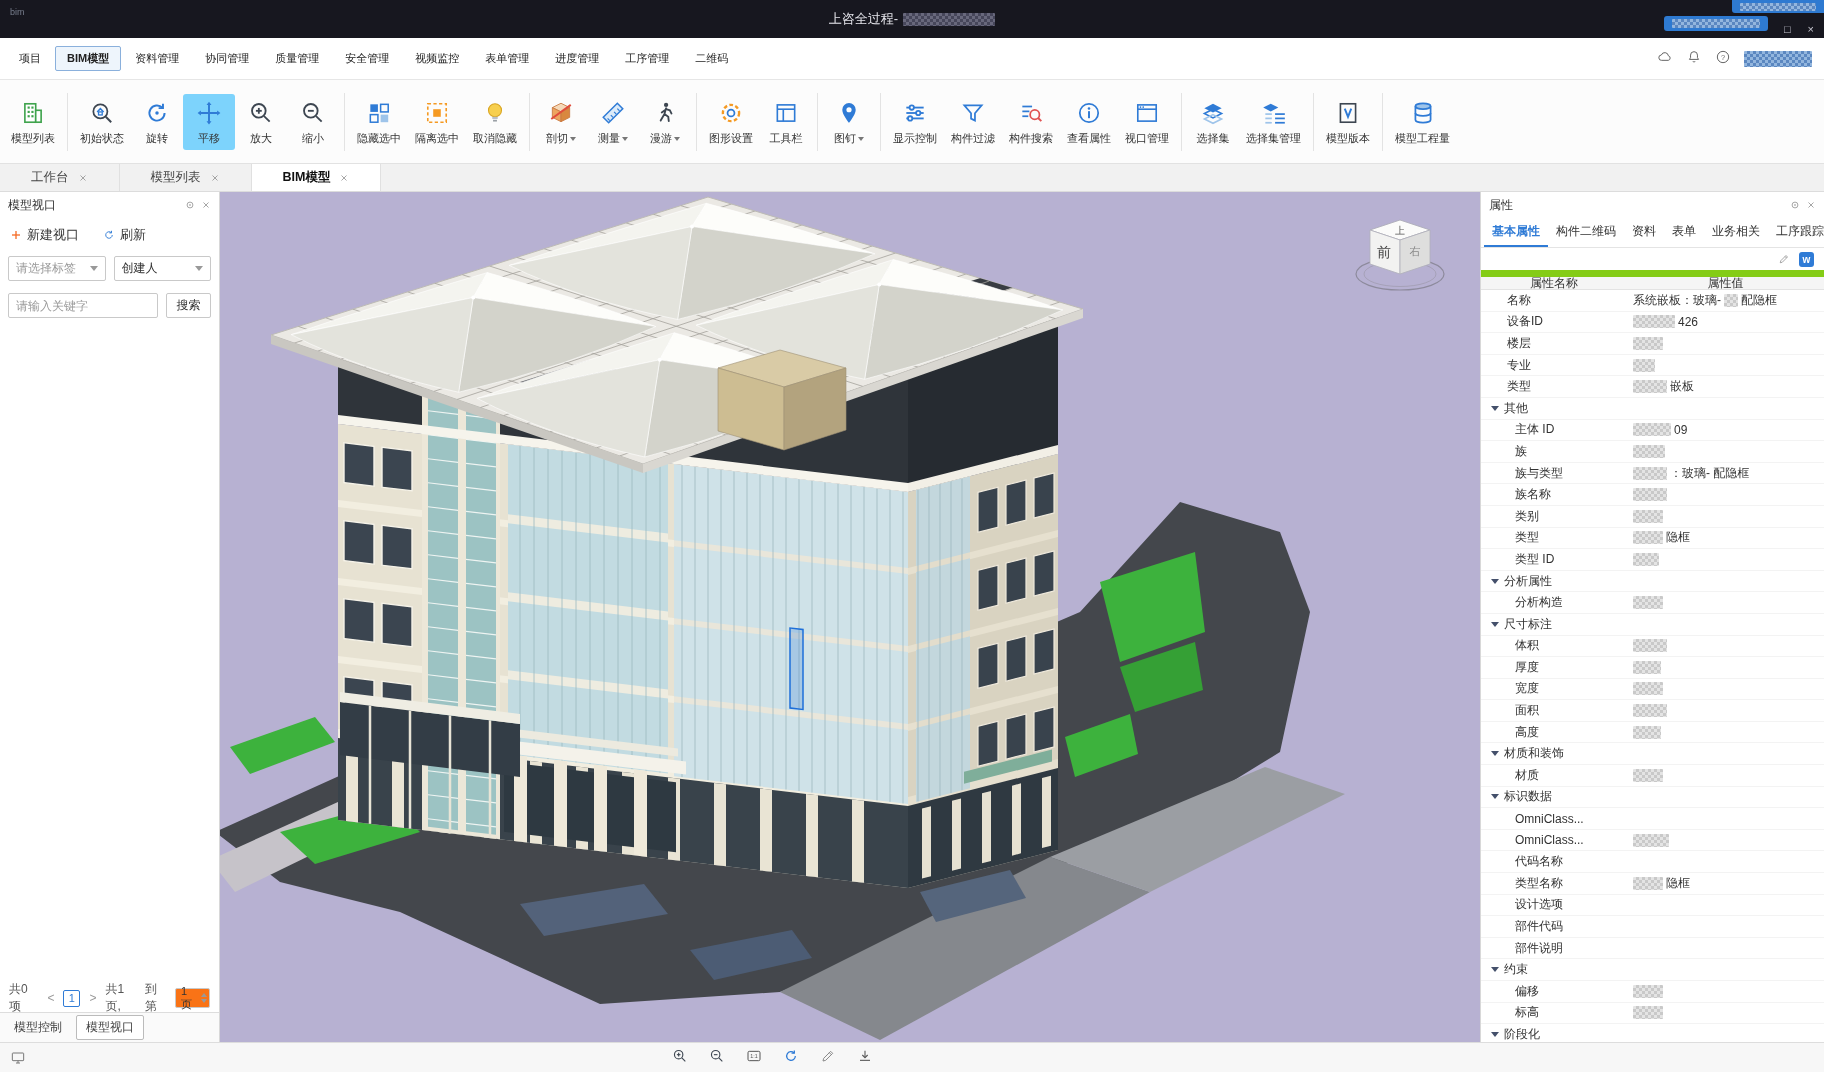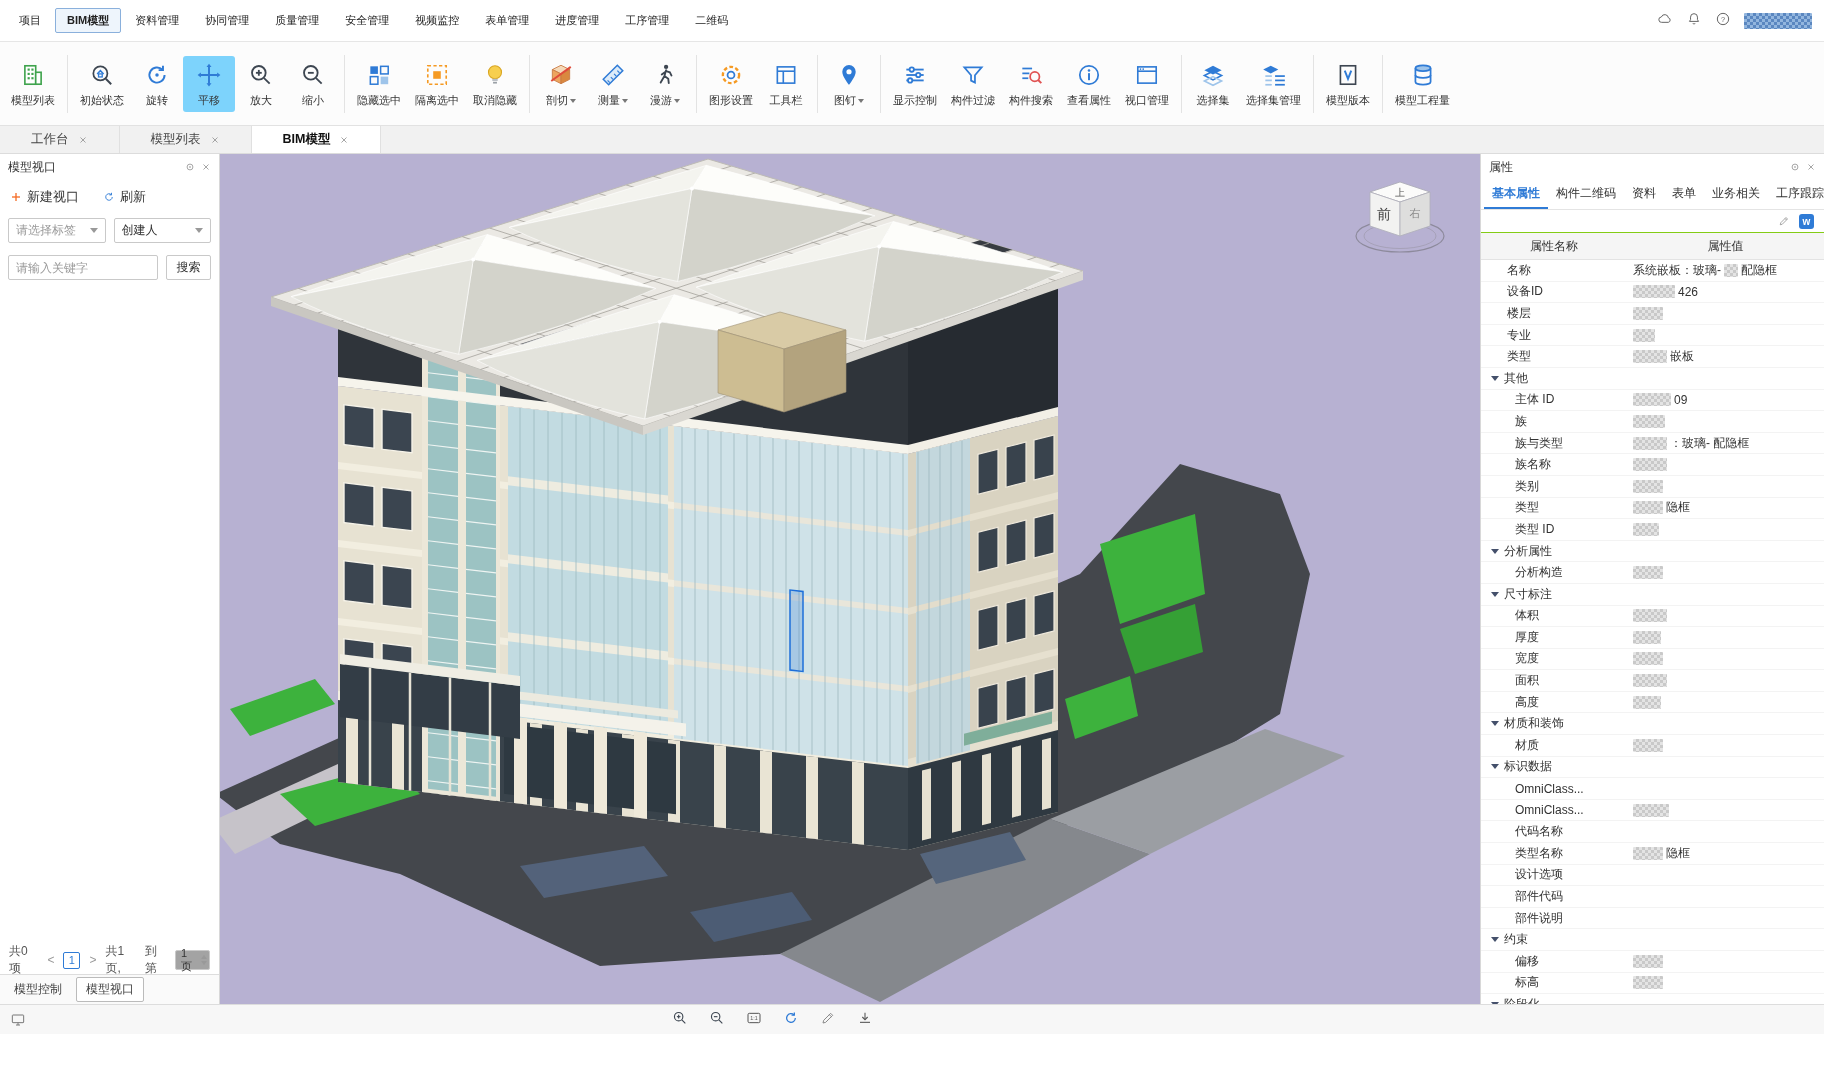--- a/index.html
+++ b/index.html
@@ -64,62 +64,80 @@
   .lp-select.placeholder .val{color:#9a9a9a}
   .sel-caret{width:0;height:0;border-left:4px solid transparent;border-right:4px solid transparent;border-top:5px solid #999}
   .lp-search{display:flex;gap:8px;padding:6px 8px;flex:none}
   .lp-search input{width:150px;height:25px;border:1px solid #c9c9c9;border-radius:2px;padding:0 7px;font-size:12px;outline:none;font-family:inherit}
   .lp-search input::placeholder{color:#9a9a9a}
   .lp-search button{width:58px;height:25px;border:1px solid #c9c9c9;border-radius:2px;background:#fff;font-size:12px;color:#333;font-family:inherit}
   .lp-spacer{flex:1}
   .lp-pagination{display:flex;align-items:center;gap:7px;padding:0 9px;height:28px;font-size:12px;color:#555;flex:none}
   .pg-btn{color:#999;padding:0 2px}
   .pg-cur{color:#2f7bd6;border:1px solid #2f7bd6;border-radius:2px;min-width:17px;height:17px;display:inline-flex;align-items:center;justify-content:center;font-size:11px}
-  .pg-input{border:1px solid #c9c9c9;border-radius:2px;height:20px;display:inline-flex;align-items:center;padding:0 2px 0 5px;gap:4px;font-size:11px;color:#333;background:#a3a3a3}
+  .pg-input{border:1px solid #c9c9c9;border-radius:2px;height:20px;display:inline-flex;align-items:center;padding:0 2px 0 5px;gap:4px;font-size:11px;color:#333;background:#f97316}
   .stepper{display:inline-flex;flex-direction:column;gap:2px}
   .stepper i{display:block;width:0;height:0;border-left:3.5px solid transparent;border-right:3.5px solid transparent}
   .stepper i.up{border-bottom:4px solid #999}
   .stepper i.dn{border-top:4px solid #999}
   .lp-tabs{height:30px;border-top:1px solid #ddd;display:flex;align-items:center;gap:4px;padding:0 4px;flex:none;background:#fafafa}
   .lp-tab{font-size:12px;color:#444;padding:3px 9px;border:1px solid transparent;border-radius:2px}
   .lp-tab.active{background:#fff;border-color:#bbb}
 
   
   .viewport{flex:1;position:relative;overflow:hidden;background:#b7b1d2}
   .viewport svg.scene{position:absolute;inset:0;display:block}
   .nav-cube{position:absolute;top:16px;right:28px;width:104px;height:100px}
 
   
   .right-panel{width:344px;border-left:1px solid #d8d8d8;background:#fff;display:flex;flex-direction:column;flex:none}
   .ptabs{display:flex;border-bottom:1px solid #e4e4e4;height:30px;align-items:stretch;padding:0 3px;flex:none}
   .ptab{display:flex;align-items:center;padding:0 8px;font-size:12px;color:#333;border-bottom:2px solid transparent;white-space:nowrap}
   .ptab.active{color:#2f7bd6;border-bottom-color:#2f7bd6;font-weight:bold}
   .ptools{height:22px;display:flex;align-items:center;justify-content:flex-end;gap:9px;padding:0 10px;flex:none}
   .w-badge{width:15px;height:15px;border-radius:3px;background:#2f7bd6;color:#fff;font-size:10px;font-weight:bold;display:flex;align-items:center;justify-content:center}
-  .ptable-head{display:flex;height:28px;background:#f5f5f5;border-top:1px solid #84cc16;border-bottom:1px solid #e3e3e3;font-size:12px;color:#333;align-items:center;flex:none}
+  .ptable-head{display:flex;height:20px;background:#f5f5f5;border-top:7px solid #84cc16;border-bottom:1px solid #e3e3e3;font-size:12px;color:#333;align-items:center;flex:none}
   .ptable-head .h1{width:146px;text-align:center}
   .ptable-head .h2{flex:1;text-align:center}
   .prows{flex:1;overflow:hidden}
   .prow{display:flex;height:21.6px;align-items:center;font-size:12px;color:#333;border-bottom:1px solid #f3f3f3}
   .prow .pname{width:146px;display:flex;align-items:center;gap:5px;padding-left:26px;white-space:nowrap;overflow:hidden;flex:none}
   .prow.group .pname{padding-left:10px}
   .prow.child .pname{padding-left:34px}
   .prow .pval{flex:1;display:flex;align-items:center;gap:3px;padding-left:6px;overflow:hidden;white-space:nowrap}
   .tri{width:0;height:0;border-left:4px solid transparent;border-right:4px solid transparent;border-top:5px solid #44506b;flex:none}
 
   
   .bottombar{height:30px;background:#f7f7f7;border-top:1px solid #ddd;position:relative;display:flex;align-items:center;flex:none}
   .bb-monitor{position:absolute;left:10px;display:flex}
   .bb-icons{position:absolute;left:672px;display:flex;gap:21px;align-items:center}
 </style>
 </head>
 <body>
 
 <div class="app">
 
+  <div class="titlebar">
+    <span class="tb-logo">bim</span>
+    <div class="title-wrap">
+      <span>上咨全过程-</span>
+      <span class="mosaic dark" style="width:92px"></span>
+    </div>
+    <div class="win-controls" id="win-controls">
+        <span>─</span>
+        <span>□</span>
+        <span>×</span>
+      </div>
+    <div class="corner-badge badge1">
+        <span class="mosaic blue" style="width:76px;height:8px"></span>
+      </div>
+    <div class="corner-badge badge2">
+        <span class="mosaic blue" style="width:88px;height:9px"></span>
+      </div>
+  </div>
 
   <div class="menubar">
     <div style="display:flex" id="menu-items">
         <div class="menu-item">项目</div>
         <div class="menu-item active">BIM模型</div>
         <div class="menu-item">资料管理</div>
         <div class="menu-item">协同管理</div>
         <div class="menu-item">质量管理</div>
         <div class="menu-item">安全管理</div>
         <div class="menu-item">视频监控</div>

